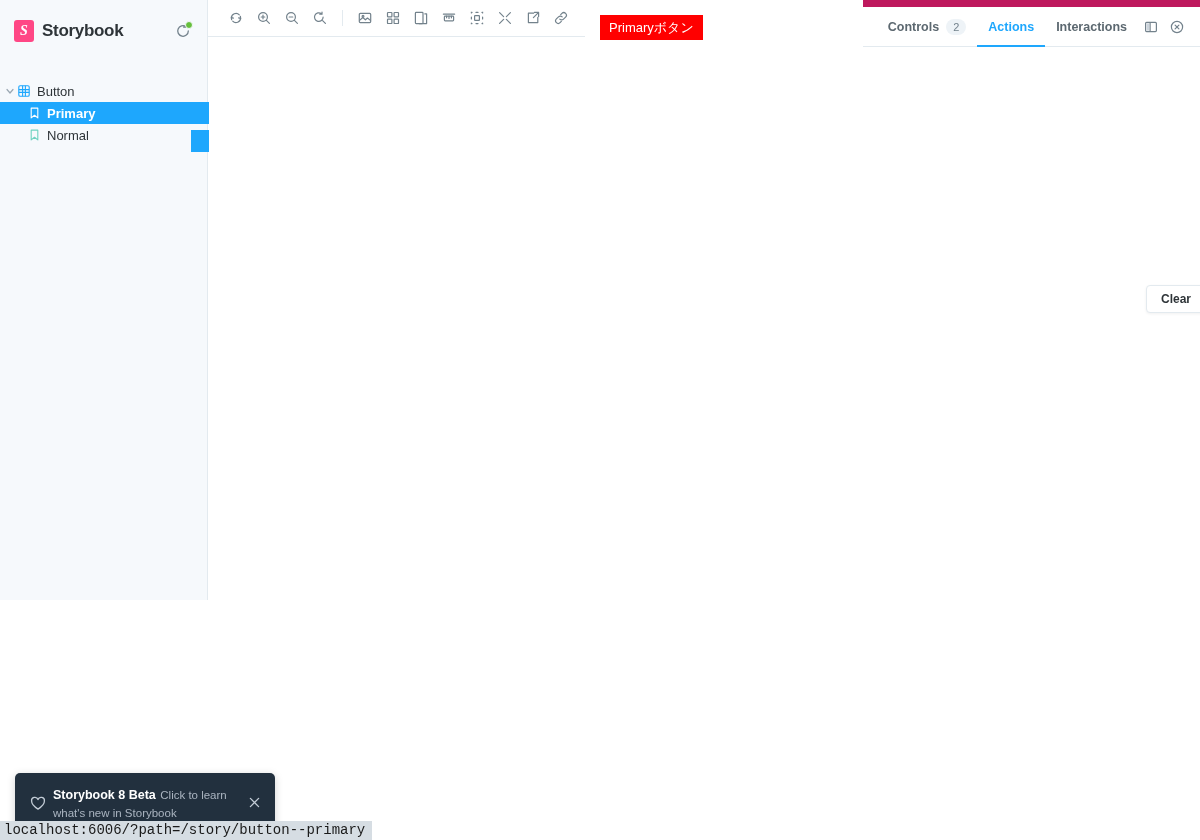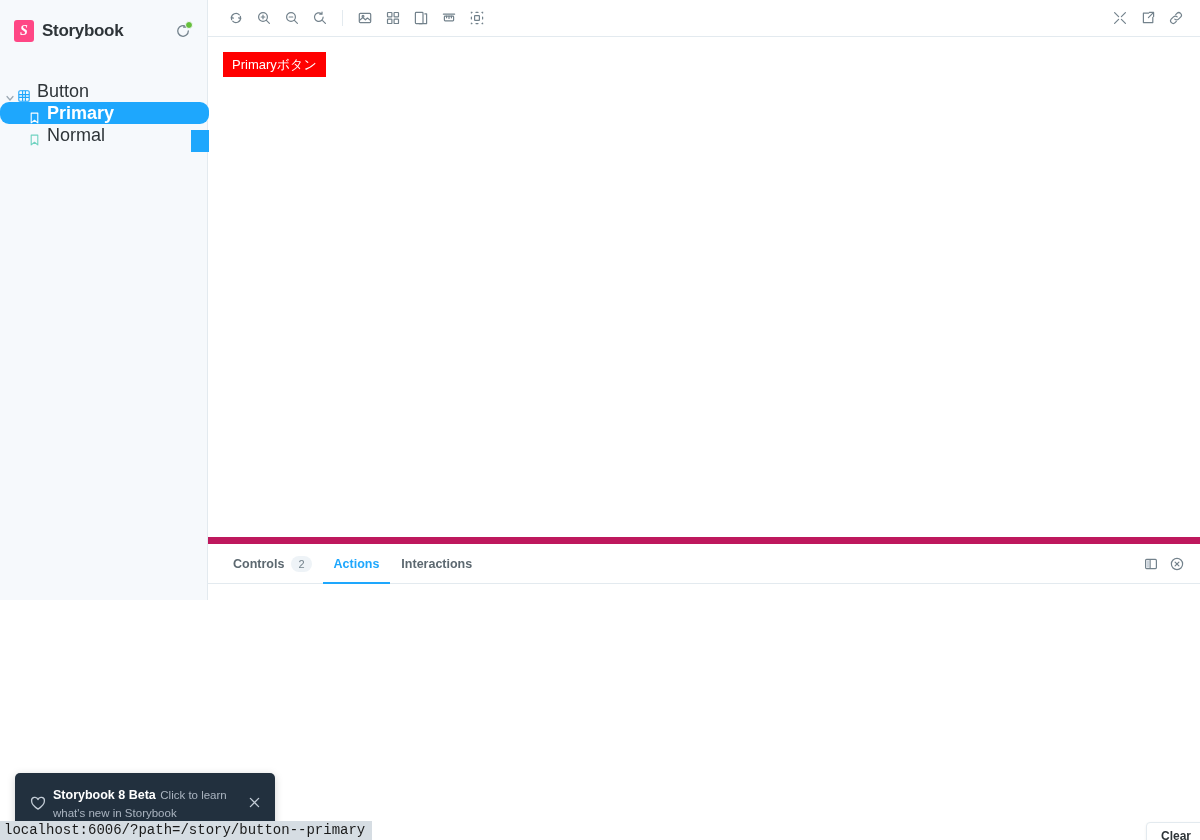--- a/index.html
+++ b/index.html
@@ -77,56 +77,55 @@
   .sb-kbd {
     flex: 0 0 auto;
     font-size: 11px; color: #98a3ad;
     background: #eef2f6; border-radius: 3px;
     padding: 1px 6px;
     line-height: 14px;
   }
 
   .sb-tree { margin-top: 18px; }
   .tree-row {
-    display: flex; align-items: flex-end;
+    display: flex; align-items: center;
     height: 22px;
-    font-size: 18px;
+    font-size: 13px;
     color: #2E3438;
     position: relative;
     cursor: pointer;
   }
   .tree-row.group { padding-left: 4px; }
   .tree-caret {
     width: 12px; flex: 0 0 12px;
     display: flex; align-items: center; justify-content: center;
     color: #9aa7b2;
   }
   .tree-caret svg { display:block; }
   .tree-icon { width: 16px; flex: 0 0 16px; display:flex; align-items:center; justify-content:center; }
   .tree-label { margin-left: 5px; }
   .tree-row.story { padding-left: 26px; height: 22px; }
   .tree-row.selected {
     background: #1EA7FD;
     color: #ffffff;
     font-weight: bold;
     width: 209px;
-    border-radius: 9px;
   }
   .sel-extend {
     position: absolute;
     left: 191px; top: 130px;
     width: 18px; height: 22px;
     background: #1EA7FD;
     z-index: 3;
   }
 
   
   .main {
     flex: 1 1 auto;
-    display: flex; flex-direction: column;
+    display: flex; flex-direction: row;
     height: 840px;
     background: #ffffff;
     min-width: 0;
   }
 
   
   .toolbar {
     height: 37px;
     border-bottom: 1px solid #e3eaef;
     display: flex; align-items: center;

